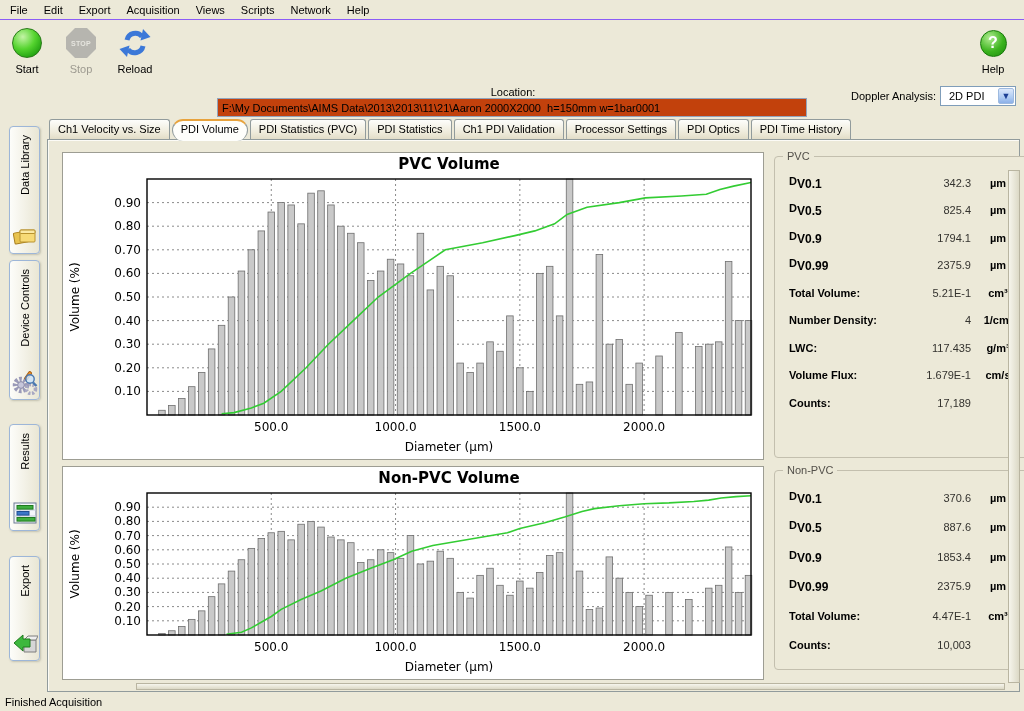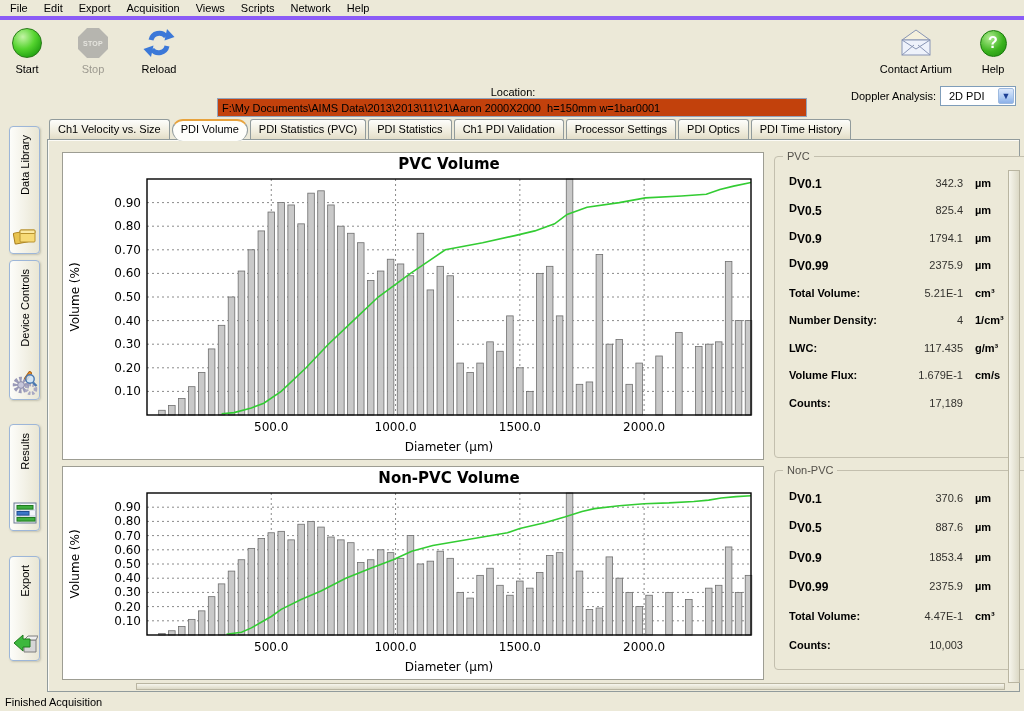--- a/index.html
+++ b/index.html
@@ -8,28 +8,28 @@
     font-family:"Liberation Sans", sans-serif;
     font-size:11px;
     background:#ece9d8;
     color:#000;
     position:relative;
   }
 
   
   .menubar {
     position:absolute; top:0; left:0; right:0; height:20px;
-    background:#ece9d8; border-bottom:4px solid #8b5cf6;
+    background:#ece9d8; border-bottom:1px solid #8b5cf6;
     display:flex; align-items:center; padding-left:2px;
   }
   .menu-item { padding:3px 8px; cursor:default; }
 
   
   .toolbar { position:absolute; top:21px; left:0; right:0; height:65px; background:#ece9d8; }
-  .tb-left { position:absolute; left:8px; top:4px; display:flex; gap:28px; }
+  .tb-left { position:absolute; left:8px; top:4px; display:flex; gap:16px; }
   .tb-right { position:absolute; right:12px; top:4px; display:flex; gap:22px; }
   .tb-btn { display:flex; flex-direction:column; align-items:center; min-width:38px; cursor:default; }
   .tb-btn .ico-box { height:36px; display:flex; align-items:center; justify-content:center; }
   .tb-btn .tb-label { margin-top:2px; }
   .tb-label.disabled { color:#9d9a90; }
 
   .icon-start {
     width:30px; height:30px; border-radius:50%;
     background:radial-gradient(circle at 35% 28%, #c4f4a6, #55d42f 45%, #21a111 80%, #157a08);
     border:1px solid #2a7a1a;
@@ -121,21 +121,21 @@
   .grp-legend {
     position:absolute; top:-7px; left:8px; background:#ece9d8; padding:0 4px; color:#53504a;
   }
   .grp-rows { position:absolute; left:0; right:0; top:12px; }
   .stat-row { display:flex; align-items:center; padding:0 8px 0 14px; }
   .grp-pvc .stat-row { height:27.5px; }
   .grp-non .stat-row { height:29.5px; }
   .stat-label { flex:1; font-weight:bold; }
   .stat-label sub { font-size:12px; font-weight:bold; }
   .stat-value { width:64px; text-align:right; color:#33322e; }
-  .stat-unit { width:46px; margin-left:12px; font-weight:bold; }
+  .stat-unit { width:46px; margin-left:4px; font-weight:bold;text-align:center; }
 
   
   .vscroll {
     position:absolute; right:-1px; top:30px; bottom:8px; width:12px;
     background:linear-gradient(90deg,#f6f5ec,#dcd9c6); border:1px solid #b9b5a1;
   }
   .hscroll {
     position:absolute; left:88px; right:14px; bottom:1px; height:7px;
     background:linear-gradient(#f6f5ec,#dcd9c6); border:1px solid #b9b5a1;
   }
@@ -184,32 +184,20 @@
           <path d="M8 13 A8.5 8.5 0 0 1 23 9.5" fill="none" stroke="#3b78d8" stroke-width="5"></path>
           <polygon points="24,2 31.5,10 21.5,13.5" fill="#3b78d8"></polygon>
           <path d="M24 19 A8.5 8.5 0 0 1 9 22.5" fill="none" stroke="#3b78d8" stroke-width="5"></path>
           <polygon points="8,30 0.5,22 10.5,18.5" fill="#3b78d8"></polygon>
         </svg>
       </div>
       <div class="tb-label">Reload</div>
     </div>
   </div>
   <div class="tb-right">
-    <div class="tb-btn">
-      <div class="ico-box">
-        <svg width="36" height="30" viewBox="0 0 36 30">
-          <polygon points="4,12 18,2 32,12" fill="#f6f1dd" stroke="#8895b5"></polygon>
-          <rect x="4" y="12" width="28" height="15" fill="#eef2fb" stroke="#8895b5"></rect>
-          <polyline points="4,27 16,17" fill="none" stroke="#8895b5"></polyline>
-          <polyline points="32,27 20,17" fill="none" stroke="#8895b5"></polyline>
-          <polyline points="4,12 18,21 32,12" fill="none" stroke="#8895b5"></polyline>
-        </svg>
-      </div>
-      <div class="tb-label">Contact Artium</div>
-    </div>
     <div class="tb-btn">
       <div class="ico-box">
           <div class="icon-help">
             <span>?</span>
           </div>
         </div>
       <div class="tb-label">Help</div>
     </div>
   </div>
 </div>

